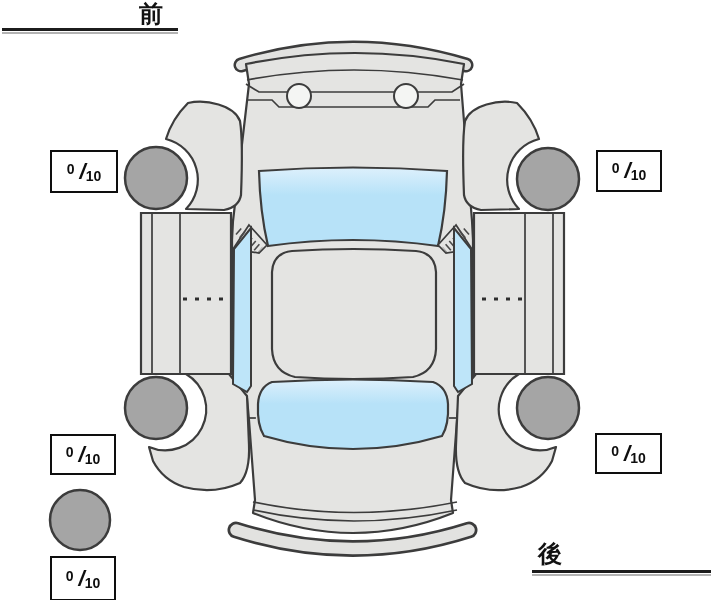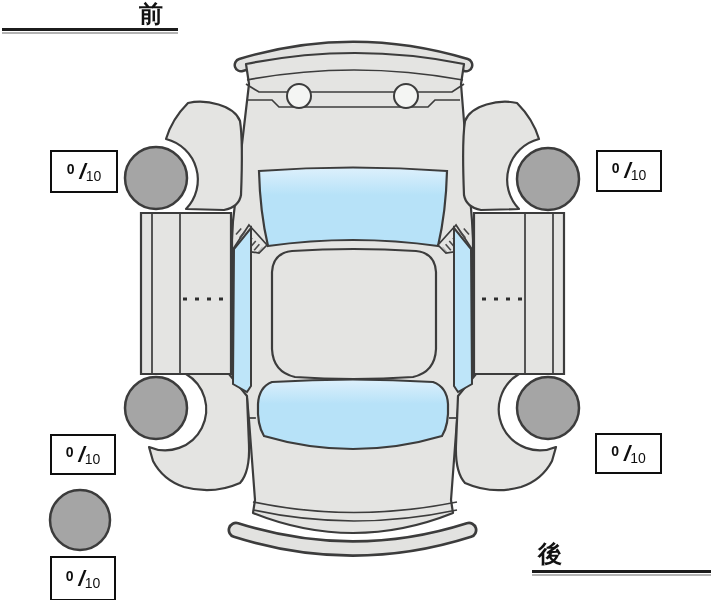--- a/index.html
+++ b/index.html
@@ -16,21 +16,21 @@
   .rule.light{background:#b3b3b3;height:2px;}
   .rule.front-dark{left:2px;top:28px;width:176px;}
   .rule.front-light{left:2px;top:32px;width:176px;}
   .rule.rear-dark{left:532px;top:570px;width:179px;}
   .rule.rear-light{left:532px;top:574px;width:179px;}
 
   .score-box{position:absolute;background:#ffffff;border:2px solid #0e0e0e;
              display:flex;align-items:center;justify-content:center;color:#0e0e0e;}
   .score-box .val{font-size:14px;font-weight:600;transform:translateY(-3px);margin-right:5px;}
   .score-box .sep{font-size:22px;font-style:italic;font-weight:600;transform:translateY(0px);}
-  .score-box .max{font-size:14px;font-weight:400;transform:translateY(4px);}
+  .score-box .max{font-size:14px;font-weight:700;transform:translateY(4px);}
   .score-box.fl{left:50px;top:150px;width:64px;height:39px;}
   .score-box.fr{left:596px;top:150px;width:62px;height:38px;}
   .score-box.rl{left:50px;top:434px;width:62px;height:37px;}
   .score-box.rr{left:595px;top:433px;width:63px;height:37px;}
   .score-box.sp{left:50px;top:556px;width:62px;height:41px;}
 </style>
 </head>
 <body>
 
 <div class="stage">

